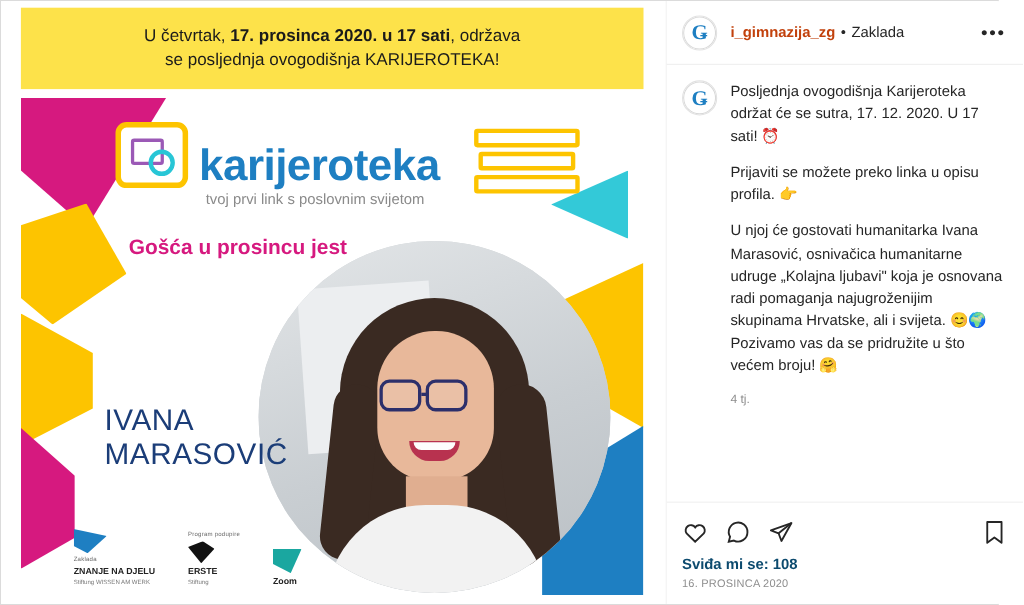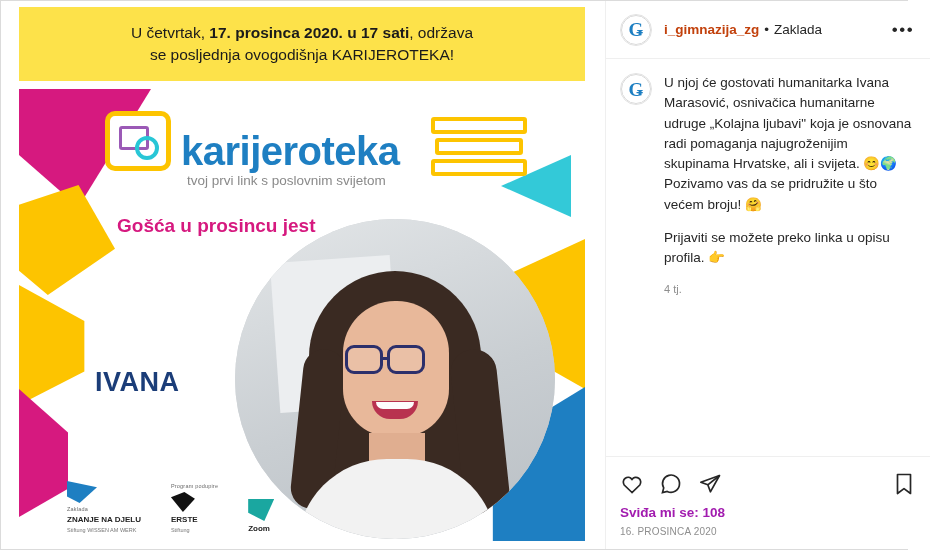--- a/index.html
+++ b/index.html
@@ -201,21 +201,21 @@
     position: absolute; left: 62px; top: 240px; width: 200px; height: 90px;
     background: #f2f2f2; border-radius: 100px 100px 0 0;
   }
 
   .name-block {
     position: absolute;
     left: 76px; top: 278px;
     color: #1f3f7a;
   }
   .name-1, .name-2 {
-    font-size: 27px; font-weight: bold; letter-spacing: .5px; line-height: 1.15; color: #1b3d78;
+    font-size: 27px; font-weight: normal; letter-spacing: .5px; line-height: 1.15; color: #1b3d78;
   }
   .name-role {
     margin-top: 6px;
     font-size: 19px; font-weight: bold; color: #1b3d78;
   }
 
   .sponsors {
     position: absolute;
     left: 48px; bottom: 8px;
     display: flex; align-items: flex-end; gap: 30px;
@@ -301,21 +301,21 @@
     border-top: 1px solid #efefef;
     padding: 8px 14px 0 14px;
   }
   .action-icons {
     display: flex; align-items: center; gap: 15px;
     height: 38px;
   }
   .spacer { flex: 1; }
   .icon-btn { cursor: pointer; color: #262626; display: flex; align-items: center; }
   .likes {
-    font-size: 13.5px; font-weight: bold; color: #a21caf;
+    font-size: 13.5px; font-weight: bold; color: #0c4a6e;
     padding: 2px 0 6px 0;
   }
   .date {
     font-size: 10px; color: #8e8e8e; letter-spacing: .2px;
     text-transform: uppercase;
     padding-bottom: 12px;
   }
 </style>
 </head>
 <body>
@@ -365,20 +365,21 @@
         <div class="p-glass-r"></div>
         <div class="p-bridge"></div>
         <div class="p-smile"></div>
         <div class="p-teeth"></div>
         <div class="p-neck"></div>
         <div class="p-shirt"></div>
       </div>
 
       <div class="name-block">
         <div class="name-1">IVANA</div>
+        <div class="name-2">MARASOVIĆ</div>
       </div>
 
       <div class="sponsors">
         <div class="sp">
           <div class="sp-mark-blue"></div>
           <div class="sp-label">Zaklada</div>
           <div class="sp-name">ZNANJE NA DJELU</div>
           <div class="sp-sub">Stiftung WISSEN AM WERK</div>
         </div>
         <div class="sp">
@@ -410,23 +411,24 @@
       <div class="more-btn">•••</div>
     </div>
 
     <div class="comments">
       <div class="caption-row">
         <div class="avatar">
           <div class="avatar-ring"></div>
           <div class="avatar-glyph">Ǥ</div>
         </div>
         <div class="cap-body">
+          <p class="cap-p">Posljednja ovogodišnja Karijeroteka održat će se sutra, 17. 12. 2020. U 17 sati! ⏰</p>
+          <p class="cap-p">Prijaviti se možete preko linka u opisu profila. 👉</p>
           <p class="cap-p">U njoj će gostovati humanitarka Ivana Marasović, osnivačica humanitarne udruge „Kolajna ljubavi" koja je osnovana radi pomaganja najugroženijim skupinama Hrvatske, ali i svijeta. 😊🌍
 Pozivamo vas da se pridružite u što većem broju! 🤗</p>
-          <p class="cap-p">Prijaviti se možete preko linka u opisu profila. 👉</p>
           <div class="cap-time">4 tj.</div>
         </div>
       </div>
     </div>
 
     <div class="actions">
       <div class="action-icons">
         <span class="icon-btn">
           <svg width="24" height="24" viewBox="0 0 24 24" fill="none" stroke="#262626" stroke-width="1.7">
             <path d="M12 20.5 4.2 13A4.6 4.6 0 1 1 12 7.4 4.6 4.6 0 1 1 19.8 13Z"></path>

